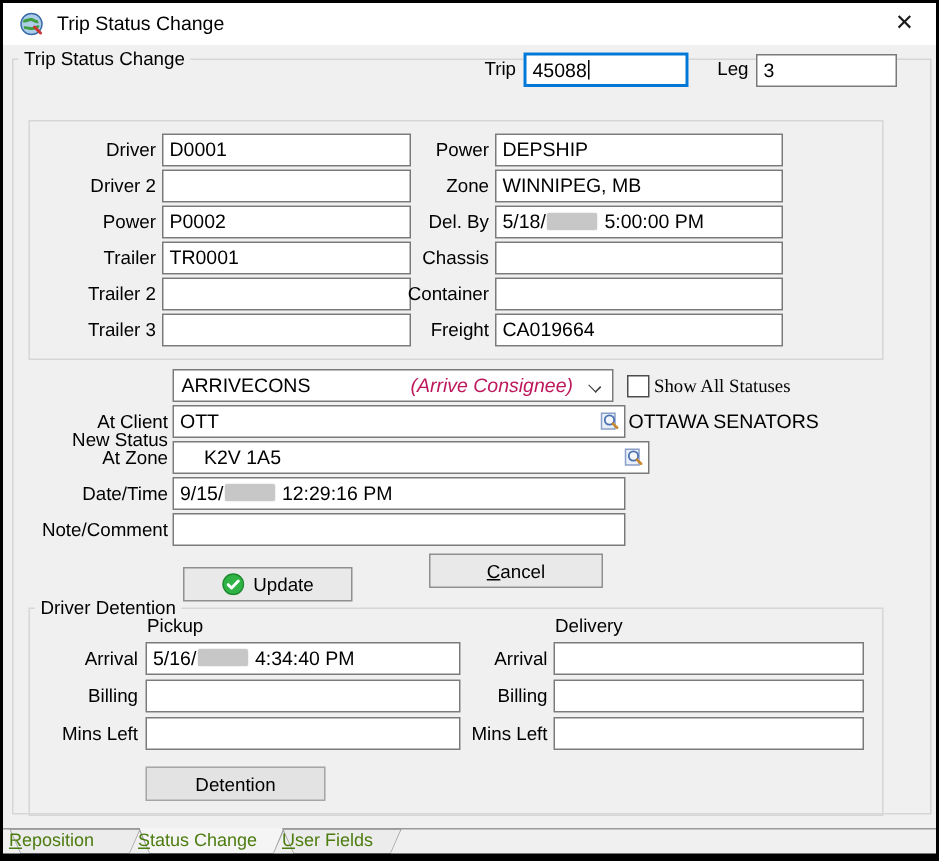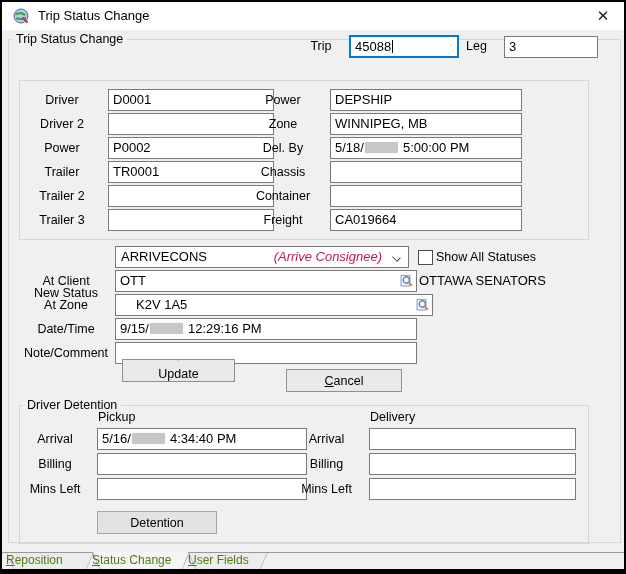--- a/index.html
+++ b/index.html
@@ -8,21 +8,21 @@
   
   .titlebar{position:absolute;top:0;left:0;right:0;height:28px;background:#fff;}
   .titlebar .app-icon{position:absolute;left:11px;top:6px;width:16px;height:16px;}
   .titlebar .title{position:absolute;left:36px;top:0;line-height:28px;font-size:13px;color:#000;}
   .titlebar .close{position:absolute;right:10px;top:0;width:22px;height:28px;text-align:center;
                    line-height:28px;font-size:15px;color:#1a1a1a;cursor:default;}
   
   .groupbox{position:absolute;border:1px solid #d6d6d6;background:transparent;}
   .gb-label{position:absolute;top:-8px;left:3px;background:#f0f0f0;padding:0 4px;font-size:12.5px;color:#000;white-space:nowrap;}
   
-  .flabel{position:absolute;font-size:12.5px;line-height:22px;text-align:center;color:#000;white-space:nowrap;}
+  .flabel{position:absolute;font-size:12.5px;line-height:22px;text-align:right;color:#000;white-space:nowrap;}
   .tb{position:absolute;height:20px;background:#fff;border:1px solid #7a7a7a;font-size:13px;
       line-height:20px;padding:0 4px;white-space:nowrap;overflow:hidden;color:#000;}
   .tb.focused{border:2px solid #0078d7;height:19px;line-height:19px;}
   .caret{display:inline-block;width:1px;height:13px;background:#000;vertical-align:-2px;margin-left:1px;}
   .redact{display:inline-block;width:33px;height:11px;background:#c7c7c7;border-radius:1px;
           margin:0 5px 0 1px;vertical-align:-1px;box-shadow:0 0 1px #bdbdbd;}
   .lookup{position:absolute;right:2px;top:3px;width:14px;height:14px;cursor:pointer;}
   
   .combo{position:absolute;height:20px;background:#fff;border:1px solid #7a7a7a;font-size:13px;line-height:20px;}
   .combo .val{position:absolute;left:5px;top:0;color:#000;}
@@ -103,21 +103,21 @@
   <span class="flabel" style="left:238px;top:207px;width:86px;">Freight</span>
   <div class="tb" style="left:328px;top:207px;width:182px;"><span>CA019664</span></div>
 
   <span class="flabel" style="left:18px;top:244px;width:92px;margin-top:36px;">New Status</span>
   <div class="combo" style="left:113px;top:244px;width:292px;">
     <span class="val">ARRIVECONS</span>
     <span class="hint">(Arrive Consignee)</span>
     <span class="chev"></span>
   </div>
   <span class="checkbox" style="left:416px;top:248px;"></span>
-  <span class="cb-label" style="left:434px;top:247px;">Show All Statuses</span>
+  <span class="cb-label" style="left:434px;top:247px;font-family:Liberation Serif, serif;">Show All Statuses</span>
 
   <span class="flabel" style="left:18px;top:268px;width:92px;">At Client</span>
   <div class="tb" style="left:113px;top:268px;width:292px;"><span>OTT</span>
     <svg class="lookup" viewBox="0 0 14 14">
       <rect x="1" y="1.5" width="9" height="10.5" fill="#e9eff9" stroke="#8aa0c8"></rect>
       <circle cx="6.3" cy="6" r="3.1" fill="#f4f8fd" stroke="#4a72b2" stroke-width="1.2"></circle>
       <line x1="8.6" y1="8.4" x2="11.4" y2="11.2" stroke="#c98a2f" stroke-width="1.8" stroke-linecap="round"></line>
     </svg>
   </div>
   <span class="side-text" style="left:417px;top:268px;">OTTAWA SENATORS</span>
@@ -130,21 +130,21 @@
       <line x1="8.6" y1="8.4" x2="11.4" y2="11.2" stroke="#c98a2f" stroke-width="1.8" stroke-linecap="round"></line>
     </svg>
   </div>
 
   <span class="flabel" style="left:18px;top:316px;width:92px;">Date/Time</span>
   <div class="tb" style="left:113px;top:316px;width:292px;"><span>9/15/</span><span class="redact"></span><span>12:29:16 PM</span></div>
 
   <span class="flabel" style="left:18px;top:340px;width:92px;">Note/Comment</span>
   <div class="tb" style="left:113px;top:340px;width:292px;"><span></span></div>
 
-  <div class="btn" style="left:120px;top:357px;width:113px;height:23px;flex-direction:column;">
+  <div class="btn" style="left:120px;top:376px;width:113px;height:23px;">
     <svg width="15" height="15" viewBox="0 0 16 16">
       <circle cx="8" cy="8" r="7.3" fill="#2fb344" stroke="#1d8a30"></circle>
       <path d="M4.4 8.3l2.4 2.4 4.8-5" stroke="#fff" stroke-width="2.1" fill="none" stroke-linecap="round" stroke-linejoin="round"></path>
     </svg>
     <span>Update</span>
   </div>
   <div class="btn" style="left:284px;top:367px;width:116px;height:23px;">
     <span><span class="u">C</span><span>ancel</span></span>
   </div>
 

